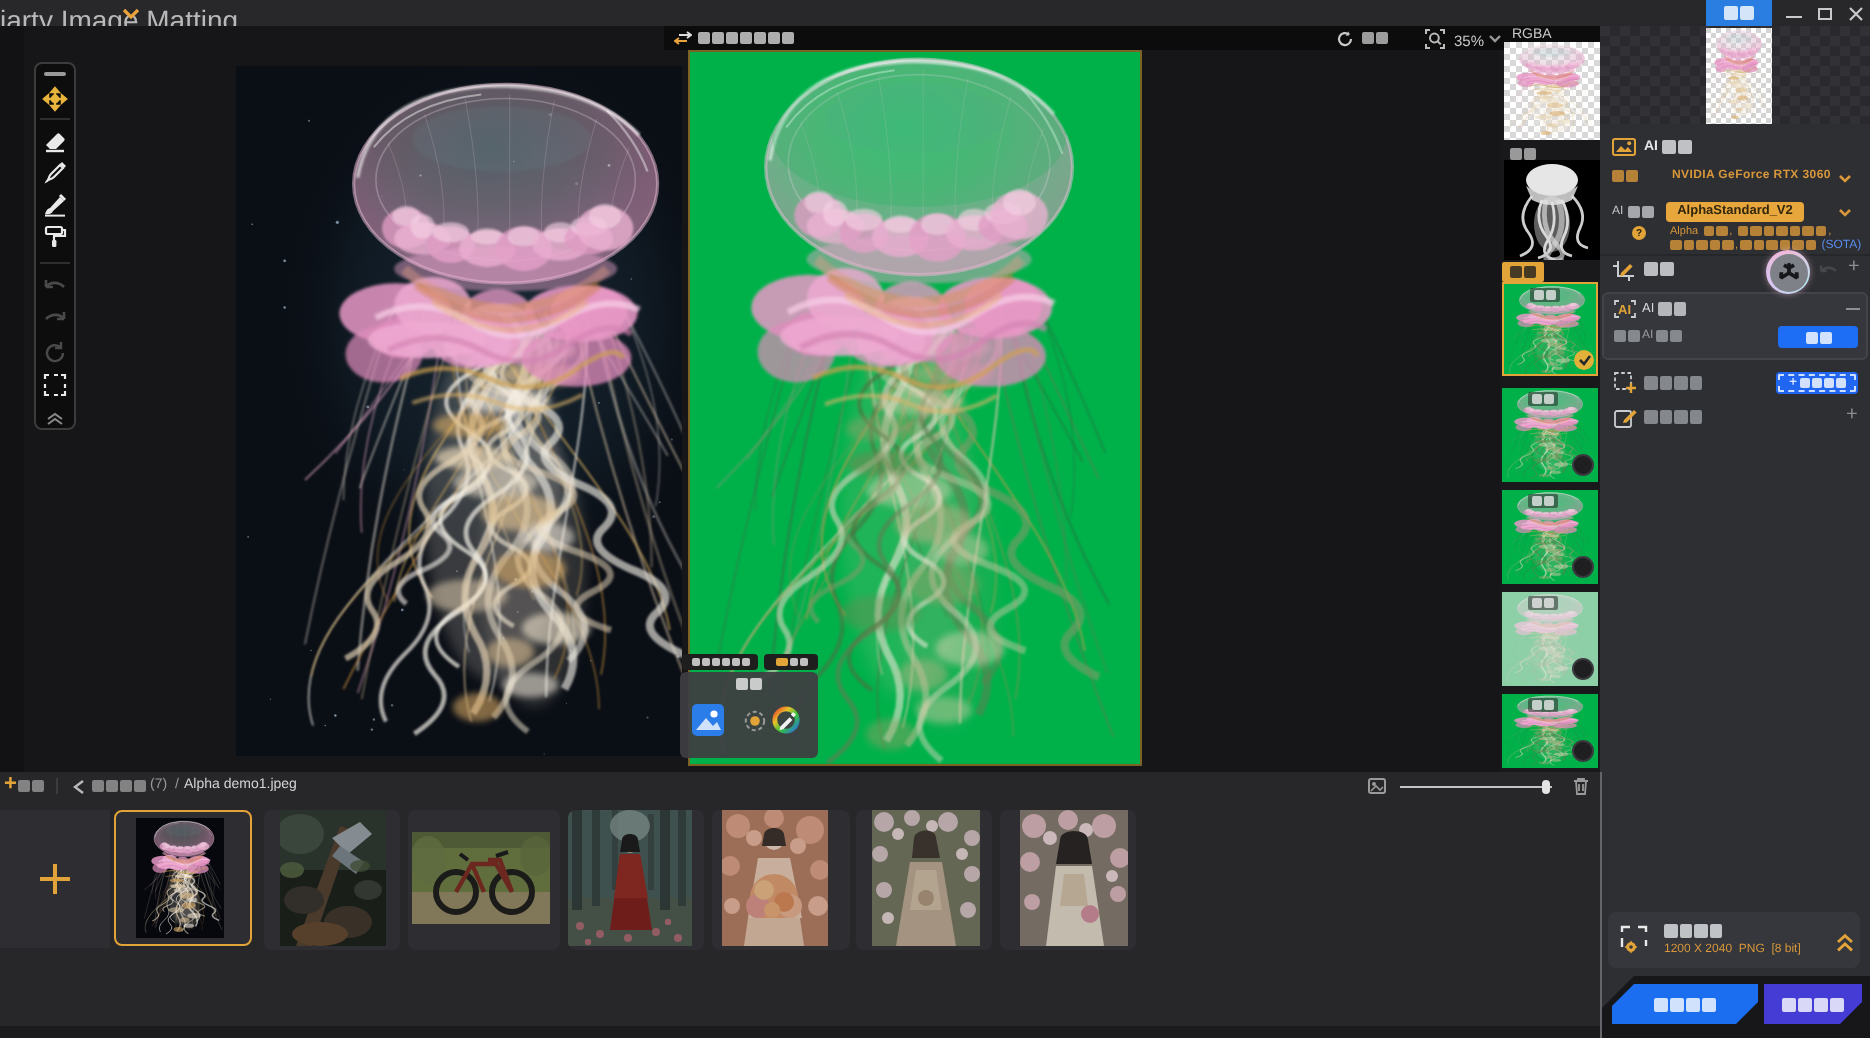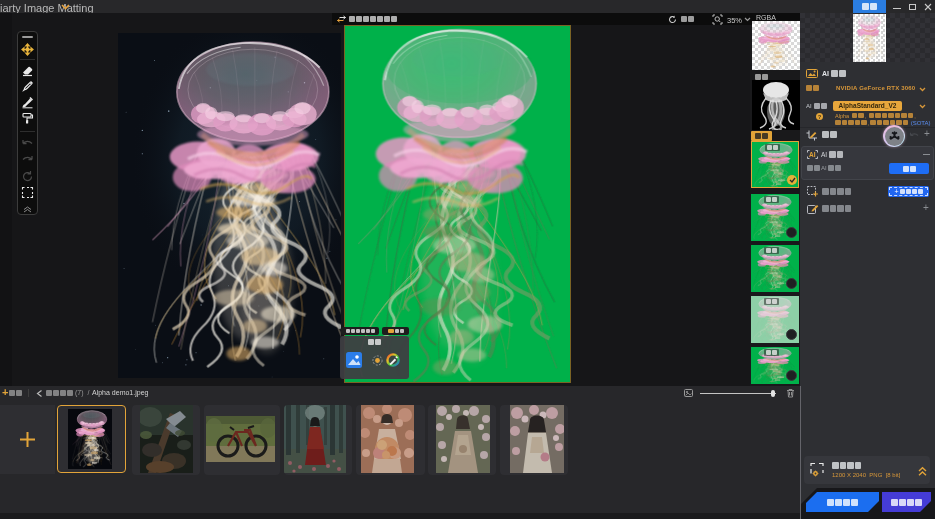--- a/index.html
+++ b/index.html
@@ -4,21 +4,21 @@
 html,body{width:935px;height:519px;overflow:hidden;background:#1a1a1c;font-family:"Liberation Sans",sans-serif}
 #app{position:relative;width:935px;height:519px;background:#161618;overflow:hidden}
 .abs{position:absolute}
 .cjk{display:flex;gap:1px;align-items:center}
 .cjk b{display:block;width:var(--s,7px);height:var(--s,7px);background:currentColor;opacity:.8;border-radius:1px}
 </style></head>
 <body>
 <div id="app">
 
 <div class="abs" style="left:0;top:0;width:935px;height:13px;background:#28282a"></div>
-<div class="abs" style="left:0;top:2px;font-size:11px;color:#b9b9b9;letter-spacing:0">iarty Image Matting</div>
+<div class="abs" style="left:0;top:2px;font-size:14px;color:#b9b9b9;letter-spacing:0">iarty Image Matting</div>
 <svg class="abs" style="left:61px;top:4px" width="9" height="6" viewBox="0 0 9 6">
       <path d="M1 1l3.5 3.5L8 1" stroke="#e8a33c" stroke-width="1.6" fill="none"></path>
     </svg>
 
 <div class="abs" style="left:853px;top:0;width:33px;height:13px;background:#2a7de1;color:#fff;display:flex;align-items:center;justify-content:center">
       <span class="cjk" style="--s:7px;color:#fff">
         <b></b>
         <b></b>
       </span>
     </div>

